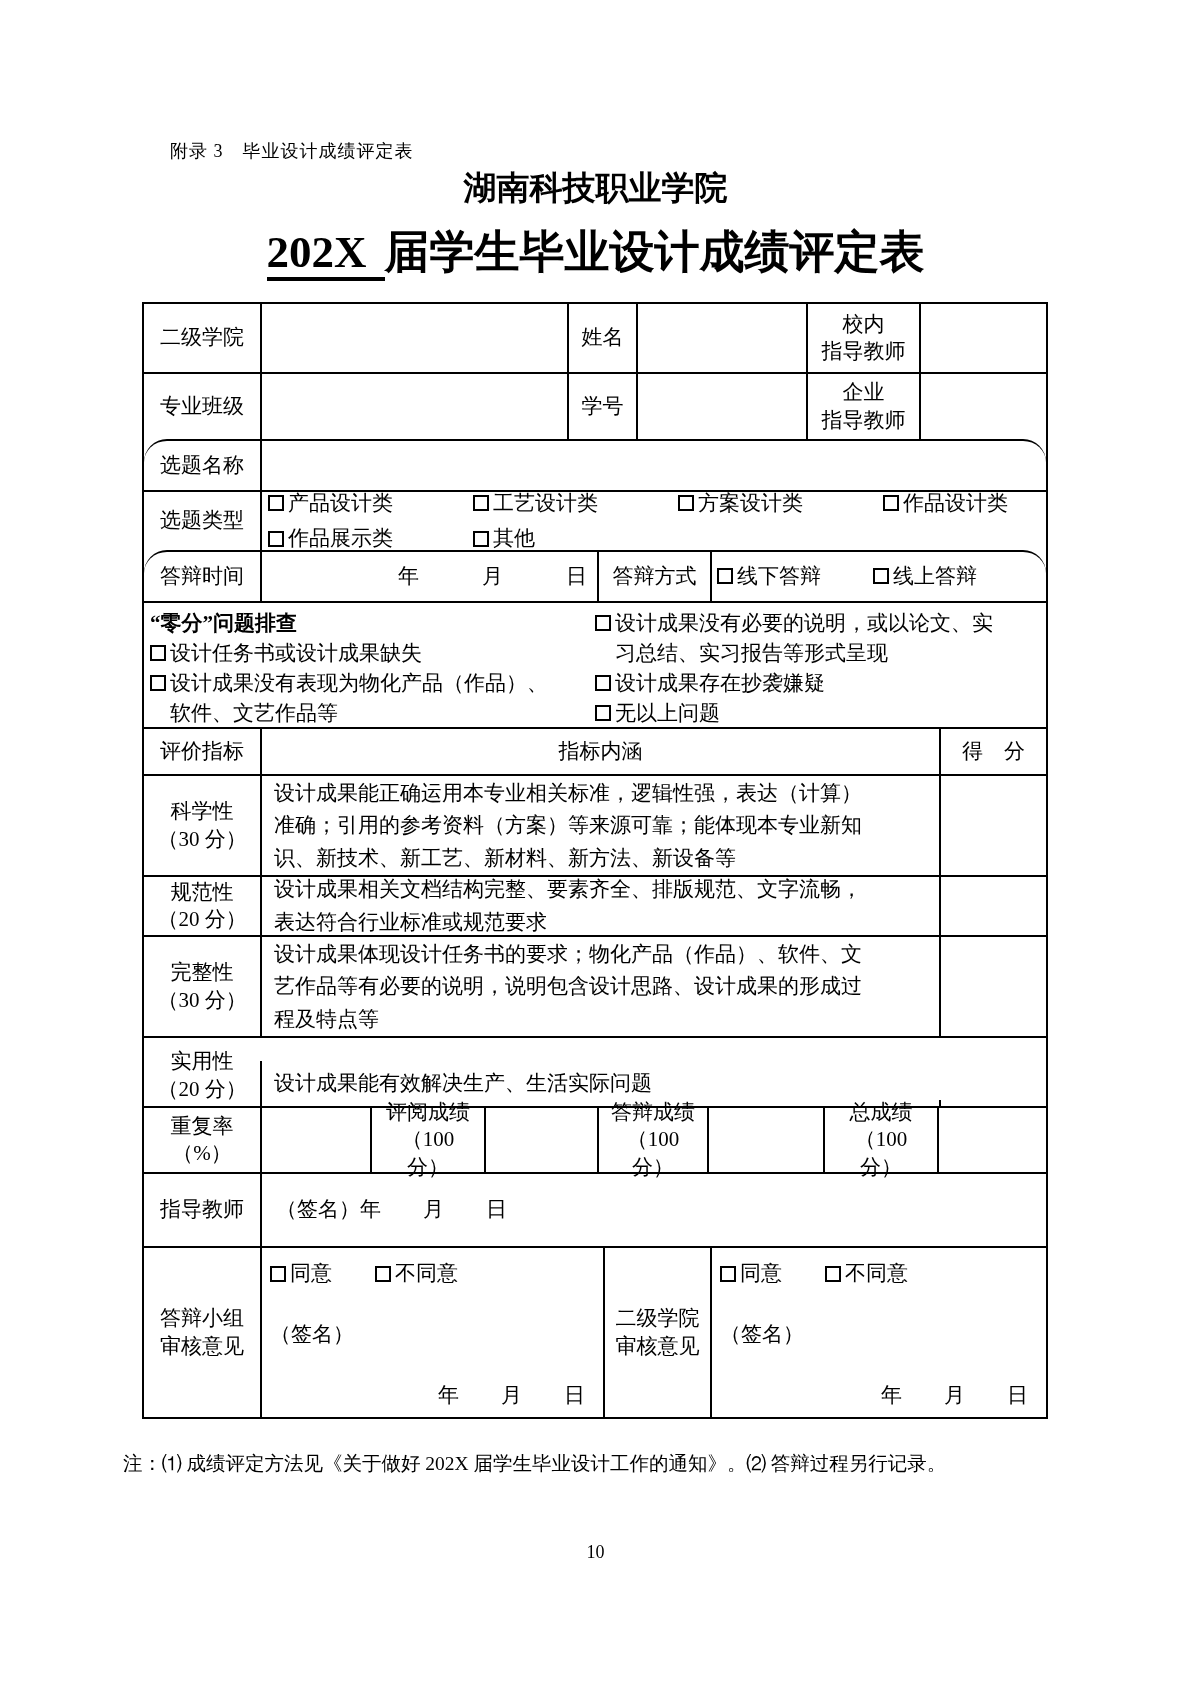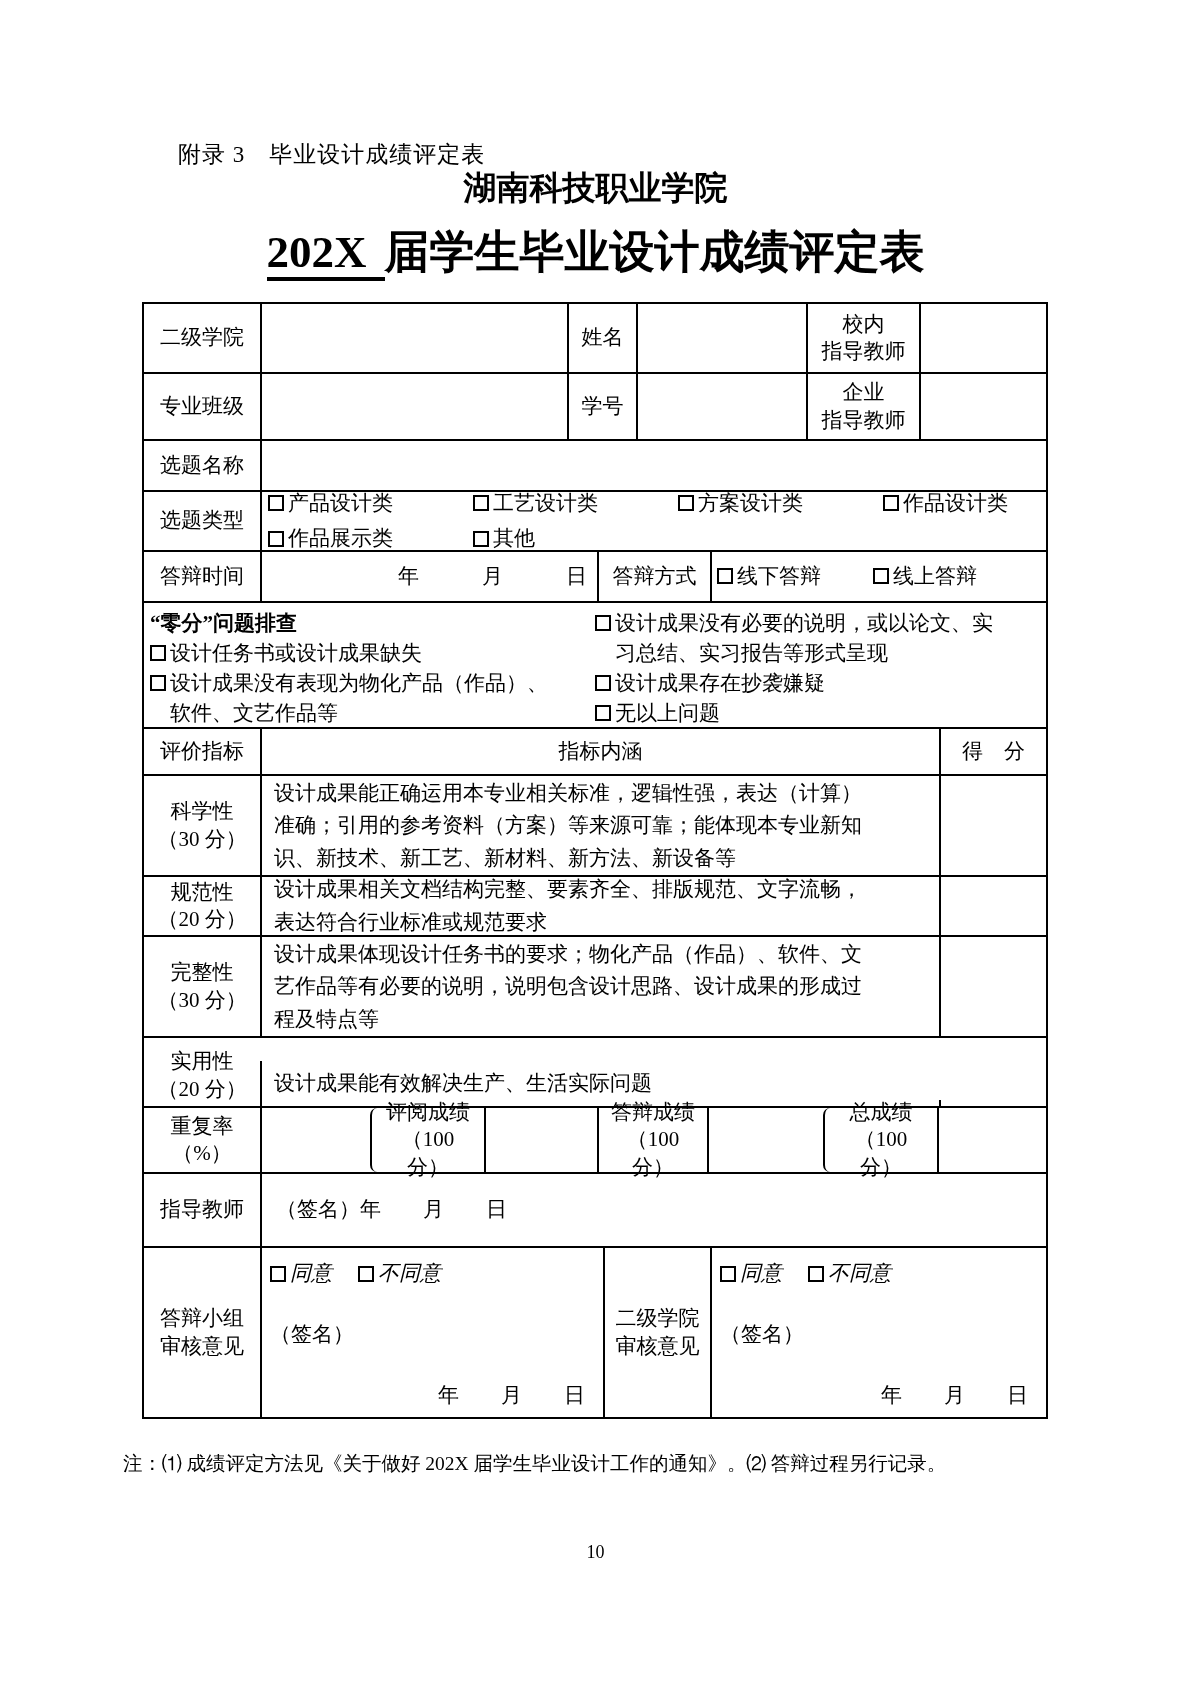--- a/index.html
+++ b/index.html
@@ -2,59 +2,59 @@
 <html><head>
 <meta charset="utf-8">
 <style>
   * { margin:0; padding:0; box-sizing:border-box; }
   html,body { background:#ffffff; }
   .page {
     position:relative; width:1191px; height:1684px; background:#ffffff;
     color:#000; font-family:"Liberation Serif", serif;
     overflow:hidden;
   }
-  .appendix { position:absolute; left:170px; top:139px; font-size:23px; letter-spacing:1px;margin-left:8px; }
+  .appendix { position:absolute; left:170px; top:139px; font-size:18px; letter-spacing:1px; }
   .title   { position:absolute; left:0; top:166px; width:100%; text-align:center;
              font-size:33px; font-weight:bold; }
   .subtitle{ position:absolute; left:0; top:222px; width:100%; text-align:center;
              font-size:45px; font-weight:bold; }
   .subtitle .u { border-bottom:4px solid #000; padding-right:18px; }
 
   
   .tbl { position:absolute; left:142px; top:302px; width:906px;
          border:2px solid #000; font-size:21px; line-height:1.3; }
   .row { display:flex; align-items:stretch; border-top:2px solid #000; }
   .row:first-child { border-top:none; }
   .cell { border-left:2px solid #000; display:flex; align-items:center;
           justify-content:center; text-align:center; padding:3px 8px; min-width:0; }
   .row > .cell:first-child { border-left:none; }
   .cell.left { justify-content:flex-start; text-align:left; }
   .cell.col  { flex-direction:column; align-items:stretch; text-align:left; }
   .fx { flex:1; }
   .pre { white-space:pre-line; }
 
   .c69{width:69px;} .c107{width:107px;} .c110{width:110px;} .c113{width:113px;}
-  .c114{width:114px;border-radius:7px;} .c116{width:116px;} .c170{width:170px;} .c307{width:307px;}
+  .c114{width:114px;} .c116{width:116px;} .c170{width:170px;} .c307{width:307px;}
   .c337{width:337px;} .c343{width:343px;}
 
-  .h47{height:47px;} .h51{height:51px;} .h66{height:66px;} .h67{height:67px;}
+  .h47{height:47px;} .h51{height:51px;border-radius:23px;} .h66{height:66px;} .h67{height:67px;}
   .h68{height:68px;} .h69{height:60px;} .h70{height:70px;align-items:flex-end;} .h74{height:74px;}
   .h101{height:101px;} .h126{height:126px;} .h171{height:171px;}
 
   
   .cb { width:16px; height:16px; border:2px solid #000; flex:none;
         display:inline-block; margin-right:4px; background:#fff; }
   .opt { display:inline-flex; align-items:center; white-space:nowrap; }
   .opt.top { align-items:flex-start; white-space:normal; }
   .opt.top .cb { margin-top:7px; }
 
   .type-cell { justify-content:center; padding-left:6px; gap:8px; }
   .opt-row { display:flex; gap:80px; }
   .opt-row.g52 { gap:52px;justify-content:center; }
-  .opt-row.g26 { gap:26px;font-style:italic; }
+  .opt-row.g26 { gap:43px; }
 
   .date-right { text-align:right; justify-content:flex-end; padding-right:10px; }
 
   
   .zero-cell { align-items:flex-start; padding:5px 6px; }
   .zc-col { width:50%; line-height:30px; }
   .zc-title { font-weight:bold; }
   .zc-item { display:flex; align-items:flex-start; }
   .zc-item .txt { white-space:pre-line; }
 

